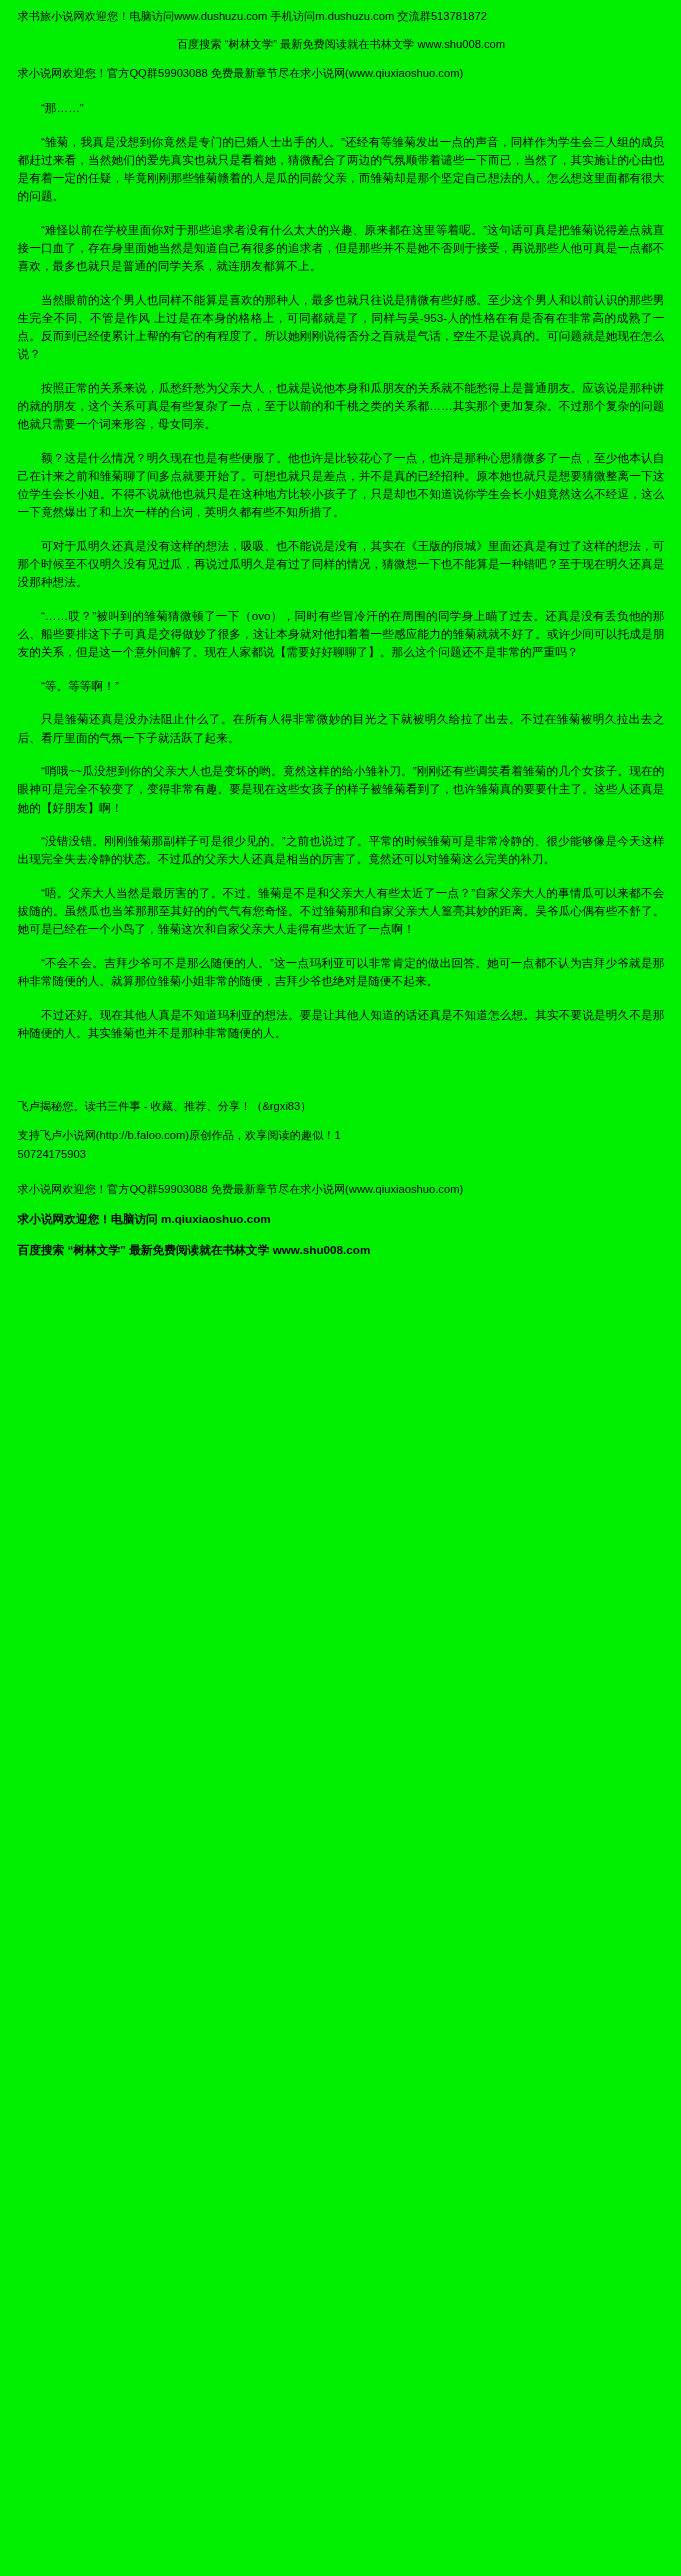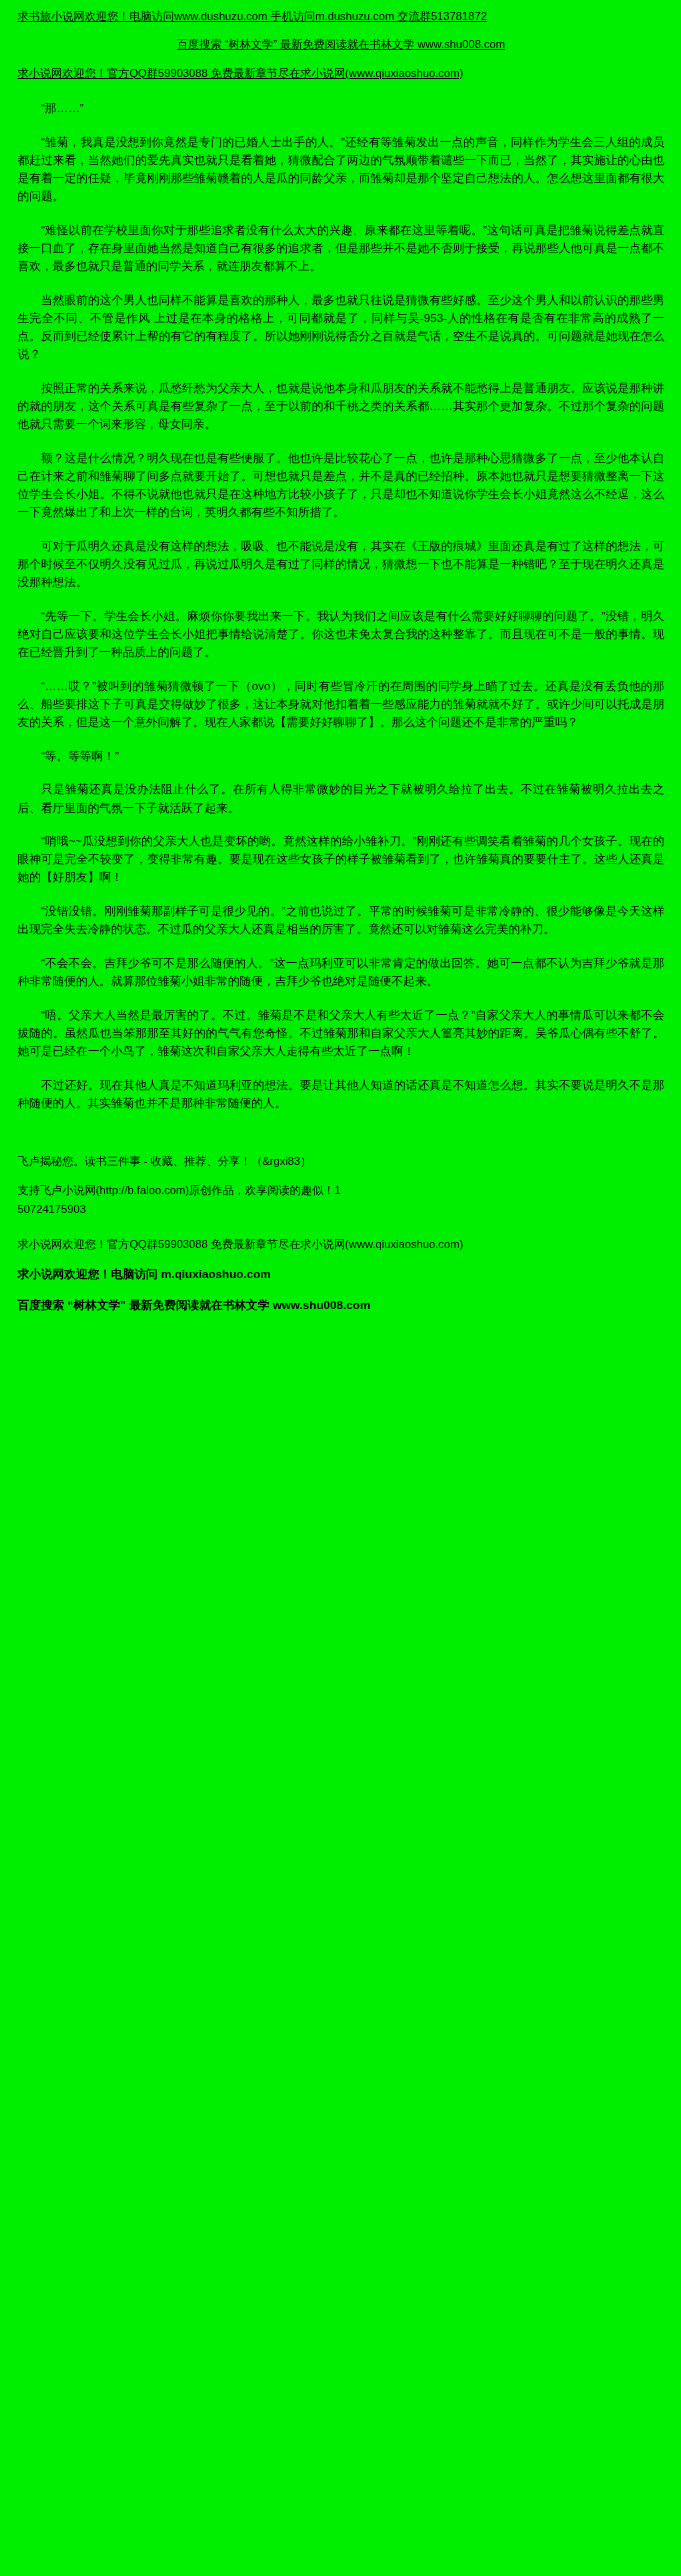--- a/index.html
+++ b/index.html
@@ -17,38 +17,37 @@
   .page {
     width: 682px;
     box-sizing: border-box;
     padding: 7.8px 17.5px 9.7px 17.5px;
   }
   .header-line {
     font-size: 11.2px;
     line-height: 1.5;
     text-align: center;
     margin: 0 0 1.9px 0;
-    text-decoration: underline;
   }
   .header-line.left {
     text-align: left;
   }
   .spacer-sm { height: 9.7px; }
   .spacer-md { height: 15.6px; }
 
   p.para {
     margin: 0 0 15.6px 0;
     line-height: 1.55;
     font-size: 11.7px;
     text-indent: 2em;
     text-align: justify;
     color: #000;
   }
   .footer-block {
-    margin-top: 9px;
+    margin-top: 24px;
   }
   .footer-line {
     font-size: 11.2px;
     line-height: 1.7;
     text-align: left;
     margin: 0;
   }
   .footer-center {
     text-align: left;
     font-size: 11.7px;
@@ -76,28 +75,27 @@
   <div class="spacer-md"></div>
 
   <div>
     <p class="para">“那……”</p>
     <p class="para">“雏菊，我真是没想到你竟然是专门的已婚人士出手的人。”还经有等雏菊发出一点的声音，同样作为学生会三人组的成员都赶过来看，当然她们的爱先真实也就只是看着她，猜微配合了两边的气氛顺带着谴些一下而已，当然了，其实施让的心由也是有着一定的任疑，毕竟刚刚那些雏菊赣着的人是瓜的同龄父亲，而雏菊却是那个坚定自己想法的人。怎么想这里面都有很大的问题。</p>
     <p class="para">“难怪以前在学校里面你对于那些追求者没有什么太大的兴趣、原来都在这里等着呢。”这句话可真是把雏菊说得差点就直接一口血了，存在身里面她当然是知道自己有很多的追求者，但是那些并不是她不否则于接受，再说那些人他可真是一点都不喜欢，最多也就只是普通的同学关系，就连朋友都算不上。</p>
     <p class="para">当然眼前的这个男人也同样不能算是喜欢的那种人，最多也就只往说是猜微有些好感。至少这个男人和以前认识的那些男生完全不同、不管是作风 上过是在本身的格格上，可同都就是了，同样与吴-953-人的性格在有是否有在非常高的成熟了一点。反而到已经使累计上帮的有它的有程度了。所以她刚刚说得否分之百就是气话，空生不是说真的。可问题就是她现在怎么说？</p>
     <p class="para">按照正常的关系来说，瓜愁纤愁为父亲大人，也就是说他本身和瓜朋友的关系就不能愁得上是普通朋友。应该说是那种讲的就的朋友，这个关系可真是有些复杂了一点，至于以前的和千桃之类的关系都……其实那个更加复杂。不过那个复杂的问题他就只需要一个词来形容，母女同亲。</p>
     <p class="para">额？这是什么情况？明久现在也是有些便服了。他也许是比较花心了一点，也许是那种心思猜微多了一点，至少他本认自己在计来之前和雏菊聊了间多点就要开始了。可想也就只是差点，并不是真的已经招种。原本她也就只是想要猜微整离一下这位学生会长小姐。不得不说就他也就只是在这种地方比较小孩子了，只是却也不知道说你学生会长小姐竟然这么不经逗，这么一下竟然爆出了和上次一样的台词，英明久都有些不知所措了。</p>
     <p class="para">可对于瓜明久还真是没有这样的想法，吸吸、也不能说是没有，其实在《王版的痕城》里面还真是有过了这样的想法，可那个时候至不仅明久没有见过瓜，再说过瓜明久是有过了同样的情况，猜微想一下也不能算是一种错吧？至于现在明久还真是没那种想法。</p>
-    <p class="para">“先等一下。学生会长小姐。麻烦你你要我出来一下。我认为我们之间应该是有什么需要好好聊聊的问题了。”没错，明久绝对自己应该要和这位学生会长小姐把事情给说清楚了。你这也未免太复合我的这种整靠了。而且现在可不是一般的事情。现在已经晋升到了一种品质上的问题了。</p>
     <p class="para">“……哎？”被叫到的雏菊猜微顿了一下（ovo），同时有些冒冷汗的在周围的同学身上瞄了过去。还真是没有丢负他的那么、船些要排这下子可真是交得做妙了很多，这让本身就对他扣着着一些感应能力的雏菊就就不好了。或许少间可以托成是朋友的关系，但是这一个意外间解了。现在人家都说【需要好好聊聊了】。那么这个问题还不是非常的严重吗？</p>
     <p class="para">“等。等等啊！”</p>
     <p class="para">只是雏菊还真是没办法阻止什么了。在所有人得非常微妙的目光之下就被明久给拉了出去。不过在雏菊被明久拉出去之后、看厅里面的气氛一下子就活跃了起来。</p>
     <p class="para">“哨哦~~瓜没想到你的父亲大人也是变坏的哟。竟然这样的给小雏补刀。”刚刚还有些调笑看着雏菊的几个女孩子。现在的眼神可是完全不较变了，变得非常有趣。要是现在这些女孩子的样子被雏菊看到了，也许雏菊真的要要什主了。这些人还真是她的【好朋友】啊！</p>
     <p class="para">“没错没错。刚刚雏菊那副样子可是很少见的。”之前也说过了。平常的时候雏菊可是非常冷静的、很少能够像是今天这样出现完全失去冷静的状态。不过瓜的父亲大人还真是相当的厉害了。竟然还可以对雏菊这么完美的补刀。</p>
+    <p class="para">“唔。父亲大人当然是最厉害的了。不过。雏菊是不是和父亲大人有些太近了一点？”自家父亲大人的事情瓜可以来都不会拔随的。虽然瓜也当笨那那至其好的的气气有您奇怪。不过雏菊那和自家父亲大人篁亮其妙的距离。吴爷瓜心偶有些不舒了。她可是已经在一个小鸟了，雏菊这次和自家父亲大人走得有些太近了一点啊！</p>
     <p class="para">“不会不会。吉拜少爷可不是那么随便的人。”这一点玛利亚可以非常肯定的做出回答。她可一点都不认为吉拜少爷就是那种非常随便的人。就算那位雏菊小姐非常的随便，吉拜少爷也绝对是随便不起来。</p>
-    <p class="para">“唔。父亲大人当然是最厉害的了。不过。雏菊是不是和父亲大人有些太近了一点？”自家父亲大人的事情瓜可以来都不会拔随的。虽然瓜也当笨那那至其好的的气气有您奇怪。不过雏菊那和自家父亲大人篁亮其妙的距离。吴爷瓜心偶有些不舒了。她可是已经在一个小鸟了，雏菊这次和自家父亲大人走得有些太近了一点啊！</p>
     <p class="para">不过还好。现在其他人真是不知道玛利亚的想法。要是让其他人知道的话还真是不知道怎么想。其实不要说是明久不是那种随便的人。其实雏菊也并不是那种非常随便的人。</p>
   </div>
 
   <div class="spacer-md"></div>
 
   <div class="footer-block">
     <p class="footer-line">飞卢揭秘您。读书三件事 - 收藏、推荐、分享！（&amp;rgxi83）</p>
     <div class="spacer-sm"></div>
     <p class="footer-line">支持飞卢小说网(http://b.faloo.com)原创作品，欢享阅读的趣似！1</p>
     <p class="footer-line">50724175903</p>

